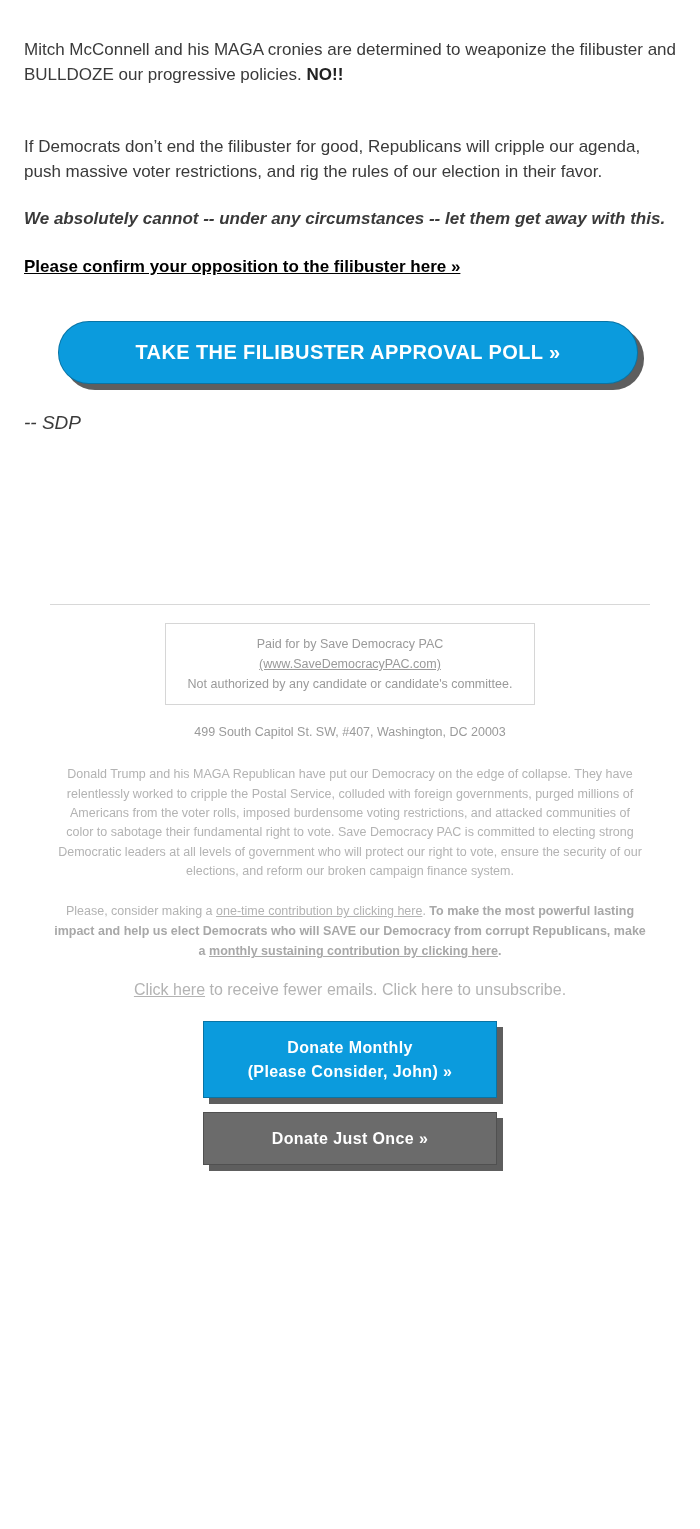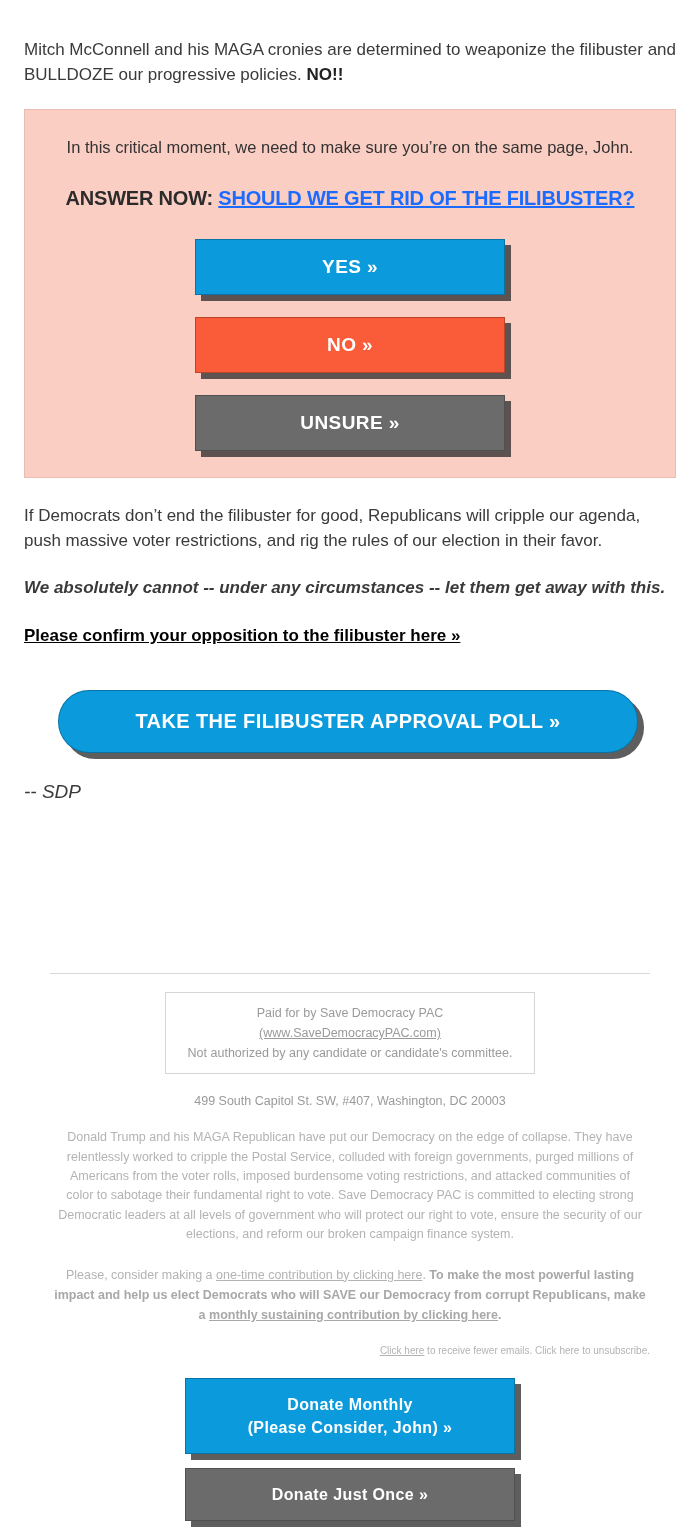--- a/index.html
+++ b/index.html
@@ -139,74 +139,64 @@
   }
   .paidfor-box div {
     font-size: 12.5px;
     color: #9a9a9a;
     line-height: 1.6;
   }
   .paidfor-box a { color: #9a9a9a; text-decoration: underline; }
   .address {
     font-size: 12.5px;
     color: #9a9a9a;
-    margin: 14px 0 20px 0;
+    margin: 14px 0 26px 0;
   }
   .disclaimer {
     font-size: 12.5px;
     color: #b3b3b3;
     line-height: 1.55;
     margin: 0 0 20px 0;
     padding: 0 8px;
   }
   .ask {
     font-size: 12.5px;
     color: #b3b3b3;
     line-height: 1.6;
     margin: 0 0 20px 0;
     padding: 0 4px;
   }
   .ask .strong { font-weight: bold; color: #a8a8a8; }
   .ask a { color: #b3b3b3; text-decoration: underline; }
   .ask .strong a { color: #a8a8a8; }
   .unsub {
-    font-size: 10px;
+    font-size: 16px;
     color: #b3b3b3;
     margin: 0 0 22px 0;
-    text-align: right;
   }
   .unsub a { color: #b3b3b3; text-decoration: underline; }
   .donate-btn {
-    width: 330px;
+    width: 294px;
     padding: 14px 8px;
     font-size: 16px;
     line-height: 1.45;
     margin-bottom: 14px;
   }
   .donate-btn:last-child { margin-bottom: 0; }
 </style>
 </head>
 <body>
 
 <div class="page">
 
   <div class="body-wrap lead-top">
     <p class="body-text"><span>Mitch McConnell and his MAGA cronies are determined to weaponize the filibuster and BULLDOZE our progressive policies. </span><span class="bold">NO!!</span></p>
 
   </div>
 
-  <div class="callout">
-    <p class="callout-lead">In this critical moment, we need to make sure you’re on the same page, John.</p>
-
-    <p class="callout-q"><span>ANSWER NOW: </span><a href="#">SHOULD WE GET RID OF THE FILIBUSTER?</a></p>
-
-    <a href="#" class="btn poll-btn btn-blue">YES »</a>
-    <a href="#" class="btn poll-btn btn-orange">NO »</a>
-    <a href="#" class="btn poll-btn btn-gray">UNSURE »</a>
-  </div>
 
   <div class="body-wrap" style="padding-top:26px;">
     <p class="body-text">If Democrats don’t end the filibuster for good, Republicans will cripple our agenda, push massive voter restrictions, and rig the rules of our election in their favor.</p>
 
     <p class="body-text bold ital">We absolutely cannot -- under any circumstances -- let them get away with this.</p>
 
     <a href="#" class="confirm-link">Please confirm your opposition to the filibuster here »</a>
   </div>
 
   <div class="cta-wrap">

